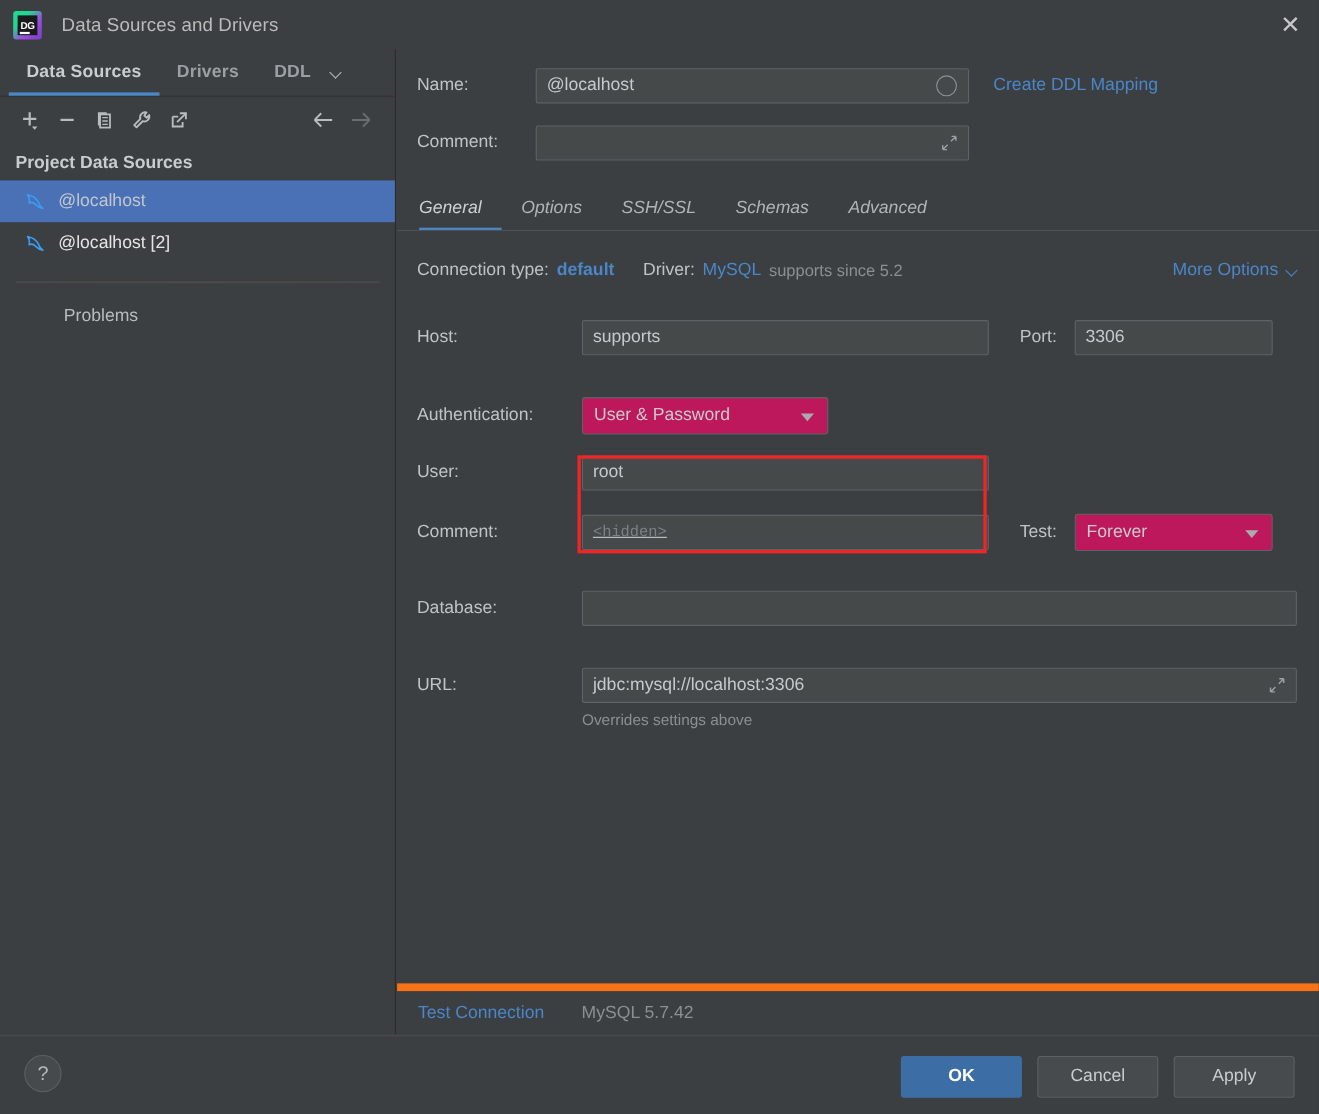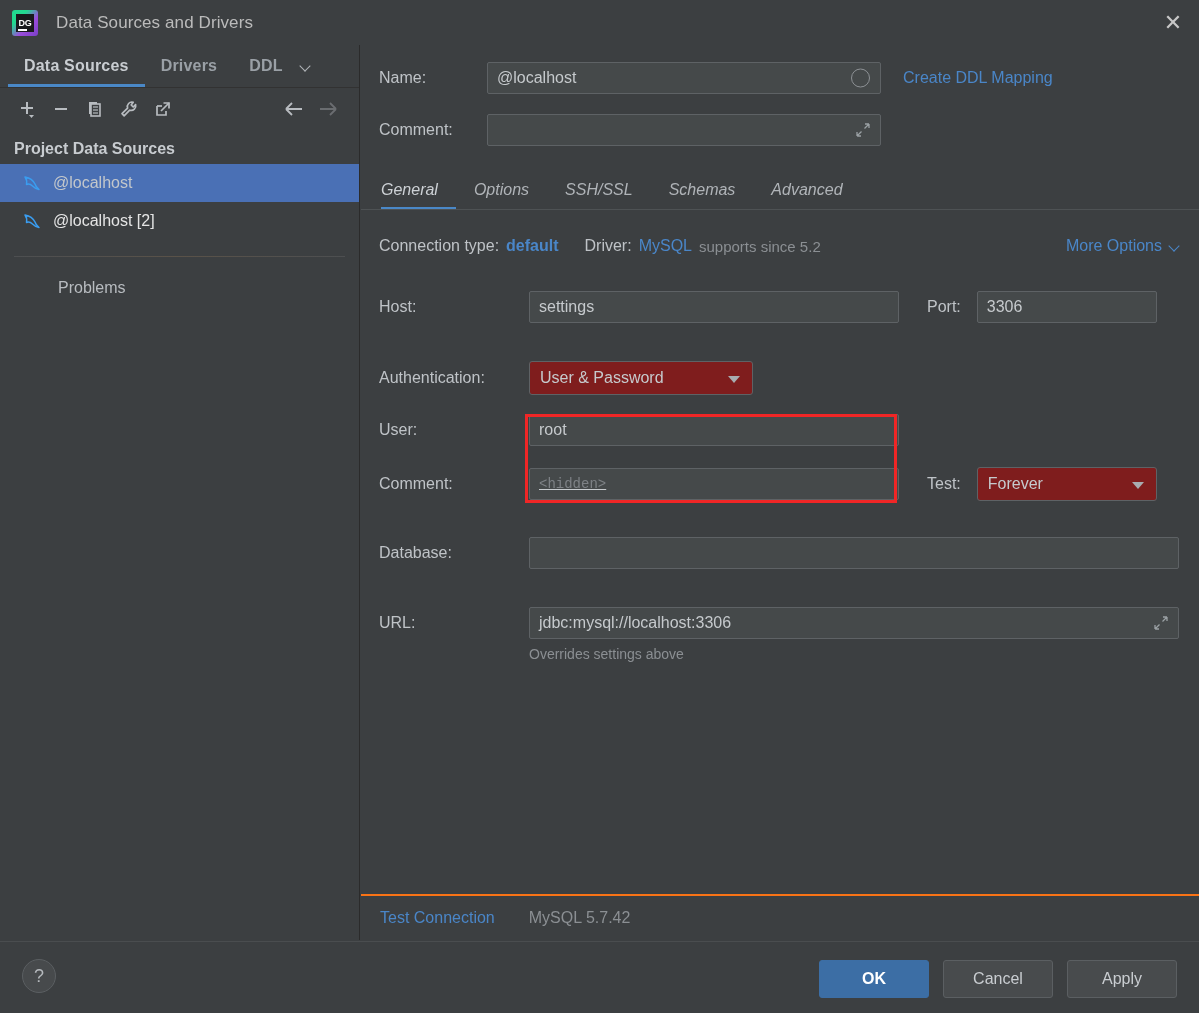--- a/index.html
+++ b/index.html
@@ -144,38 +144,38 @@
   .ftab.active { color: #cdd1d5; }
   .ftab.active::after {
     content: ""; position: absolute; left: 0; right: 0; bottom: 0;
     height: 3px; background: #4a88c7;
   }
   .ftabs-underline {
     position: absolute; left: 0; top: 164px; width: 838px; height: 1px; background: #4e5254;
   }
 
   .dropdown {
-    background: #7f1d1d; border: 1px solid #5e6265; border-radius: 3px;
+    background: #be185d; border: 1px solid #5e6265; border-radius: 3px;
     height: 34px; display: flex; align-items: center; padding: 0 10px;
     font-size: 16px; color: #c6cacd; position: relative; cursor: pointer;
   }
   .caret {
     position: absolute; right: 12px; top: 50%; margin-top: -2px;
     width: 0; height: 0; border-left: 6px solid transparent; border-right: 6px solid transparent;
     border-top: 7px solid #a8acb0;
   }
 
   .redbox {
     position: absolute; border: 3px solid #f02626; pointer-events: none; z-index: 20;
   }
 
   
   .test-bar {
     position: absolute; left: 361px; top: 894px; width: 838px; height: 46px;
-    background: #3c3f41; border-top: 2px solid #f97316;
+    background: #3c3f41; border-top: 7px solid #f97316;
     display: flex; align-items: center;
   }
   .bottom-bar {
     position: absolute; left: 0; top: 941px; width: 1199px; height: 72px;
     background: #3c3f41; border-top: 1px solid #4a4d4f;
   }
   .help-btn {
     position: absolute; left: 22px; top: 17px; width: 34px; height: 34px; border-radius: 50%;
     border: 1px solid #5b5f62; background: #474a4c; color: #b5b9bd;
     display: flex; align-items: center; justify-content: center; font-size: 18px;
@@ -348,21 +348,21 @@
       <div class="muted" style="margin-left:7px;">supports since 5.2</div>
       <div style="margin-left:auto; display:flex; align-items:center; cursor:pointer;">
         <span class="link">More Options</span>
         <i class="chev" style="color:#4a86c8; margin-left:8px;"></i>
       </div>
     </div>
 
     <div class="row" style="position:absolute; left:18px; top:246px; width:802px;">
       <div class="lbl" style="width:150px;">Host:</div>
       <div class="txtfield" style="width:370px;">
-        <span>settings</span>
+        <span>supports</span>
       </div>
       <div class="lbl" style="margin-left:28px;">Port:</div>
       <div class="txtfield" style="width:180px; margin-left:16px;">
         <span>3306</span>
       </div>
     </div>
 
     <div class="row" style="position:absolute; left:18px; top:316px; width:802px;">
       <div class="lbl" style="width:150px;">Authentication:</div>
       <div class="dropdown" style="width:224px;">

